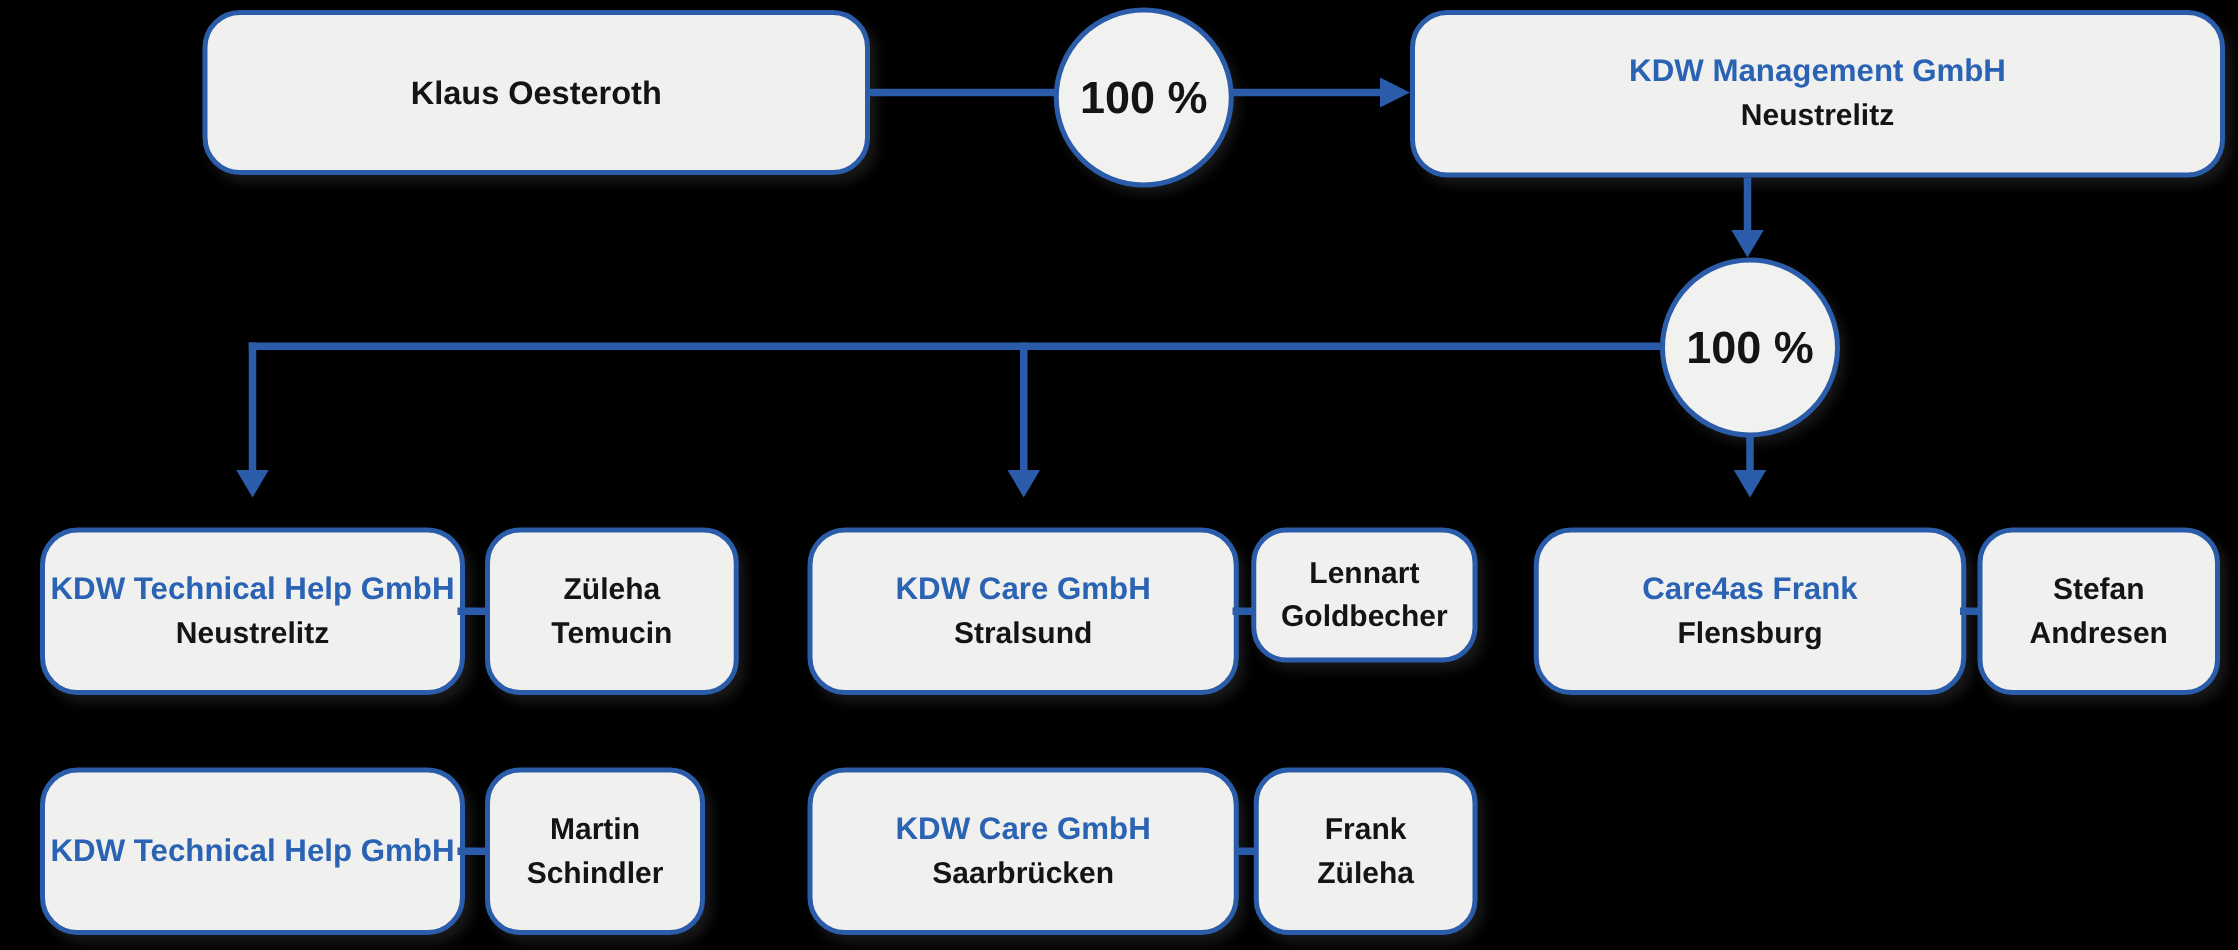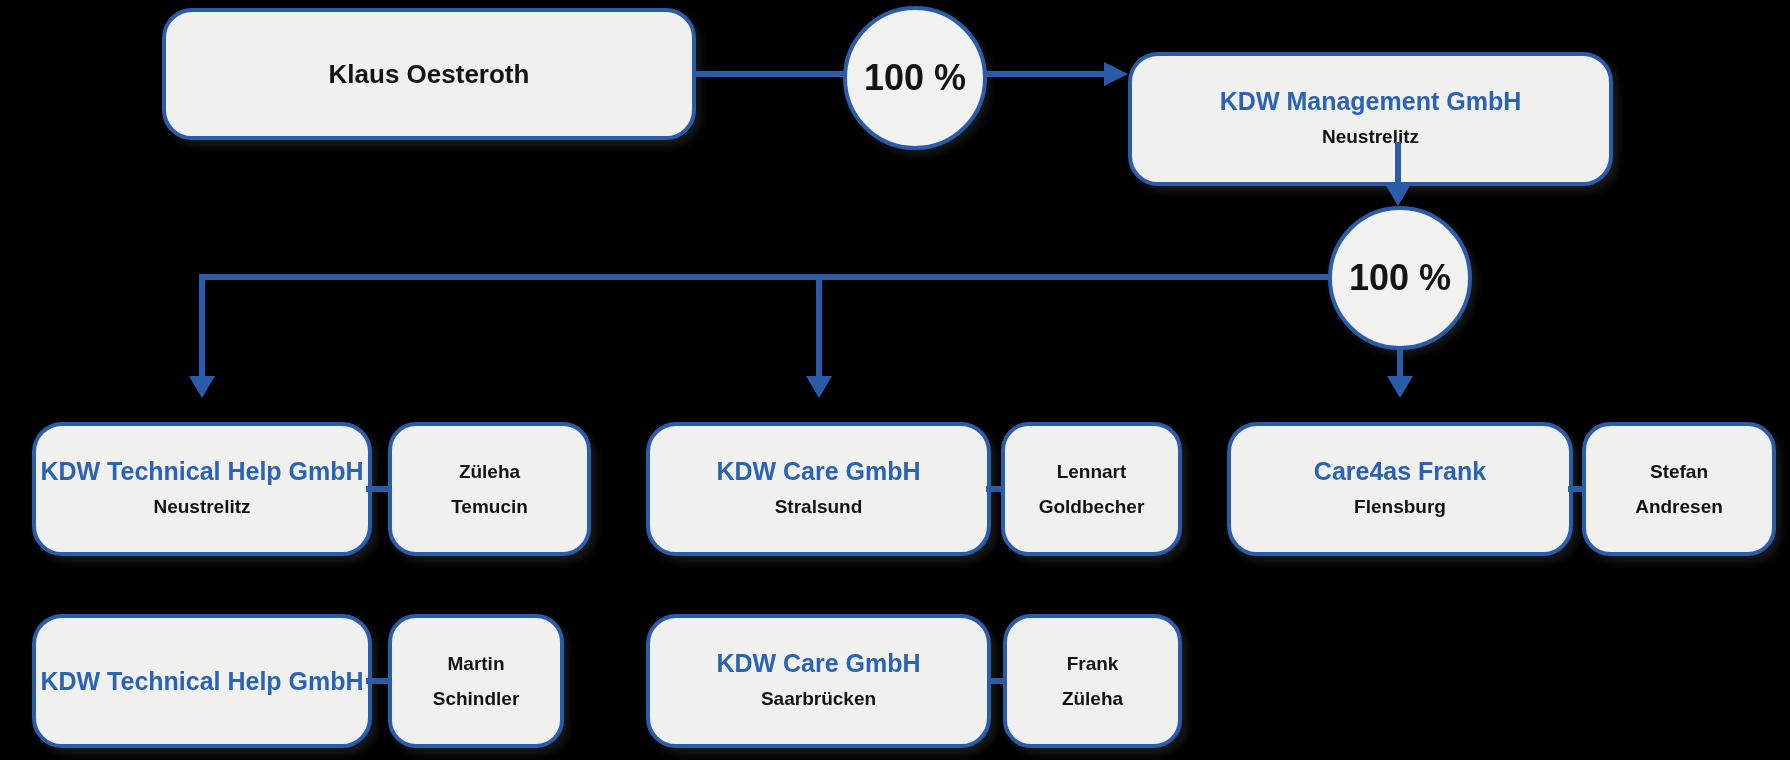--- a/index.html
+++ b/index.html
@@ -34,21 +34,21 @@
   .company-name {
     color: #2a62b4;
     font-weight: bold;
     font-size: 25px;
     line-height: 35px;
     white-space: nowrap;
   }
   .location-name, .owner-name, .person-line {
     color: #141414;
     font-weight: bold;
-    font-size: 19px;
+    font-size: 24px;
     line-height: 35px;
     white-space: nowrap;
   }
   .owner-name { font-size: 26px; }
   .circle {
     position: absolute;
     background: #f1f1f0;
     border: 4px solid #2a5ca9;
     border-radius: 50%;
     box-sizing: border-box;
@@ -94,21 +94,21 @@
 
   <div class="edge" style="left:694px; top:71px; width:151px; height:6px;"></div>
 
   <div class="circle" style="left:843px; top:6px; width:144px; height:144px;">
     <span class="share-label">100 %</span>
   </div>
 
   <div class="edge" style="left:985px; top:71px; width:122px; height:6px;"></div>
   <div class="arrow-right" style="left:1104px; top:62px;"></div>
 
-  <div class="box" style="left:1128px; top:8px; width:485px; height:134px;margin-top:44px;">
+  <div class="box" style="left:1128px; top:8px; width:652px; height:134px;">
     <div class="company-name">KDW Management GmbH</div>
     <div class="location-name">Neustrelitz</div>
   </div>
 
   <div class="edge" style="left:1395px; top:142px; width:6px; height:44px;"></div>
   <div class="arrow-down" style="left:1385px; top:184px;"></div>
 
   <div class="circle" style="left:1328px; top:206px; width:144px; height:144px;">
     <span class="share-label">100 %</span>
   </div>
@@ -132,21 +132,21 @@
   <div class="box person-box" style="left:388px; top:422px; width:203px; height:134px;text-align:right;">
     <div class="person-line">Züleha</div>
     <div class="person-line">Temucin</div>
   </div>
 
   <div class="box" style="left:646px; top:422px; width:345px; height:134px;">
     <div class="company-name">KDW Care GmbH</div>
     <div class="location-name">Stralsund</div>
   </div>
   <div class="edge" style="left:986px; top:486px; width:20px; height:6px;"></div>
-  <div class="box person-box" style="left:1001px; top:422px; width:181px; height:134px;">
+  <div class="box person-box" style="left:1001px; top:422px; width:181px; height:108px;">
     <div class="person-line">Lennart</div>
     <div class="person-line">Goldbecher</div>
   </div>
 
   <div class="box" style="left:1227px; top:422px; width:346px; height:134px;">
     <div class="company-name">Care4as Frank</div>
     <div class="location-name">Flensburg</div>
   </div>
   <div class="edge" style="left:1568px; top:486px; width:20px; height:6px;"></div>
   <div class="box person-box" style="left:1582px; top:422px; width:194px; height:134px;">

